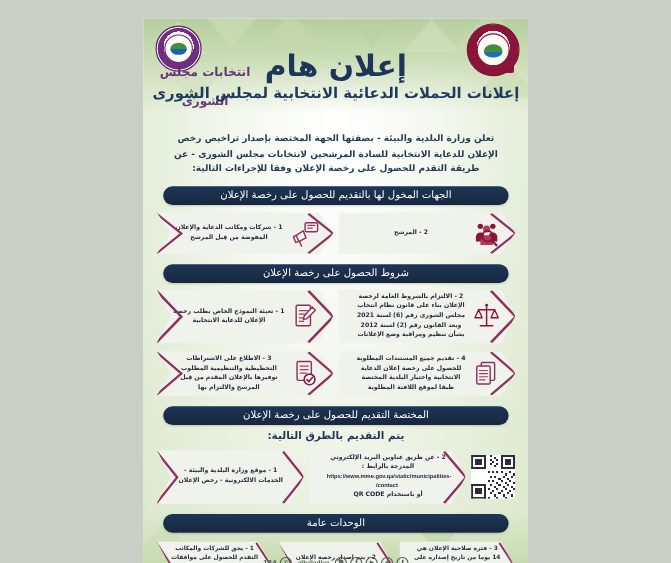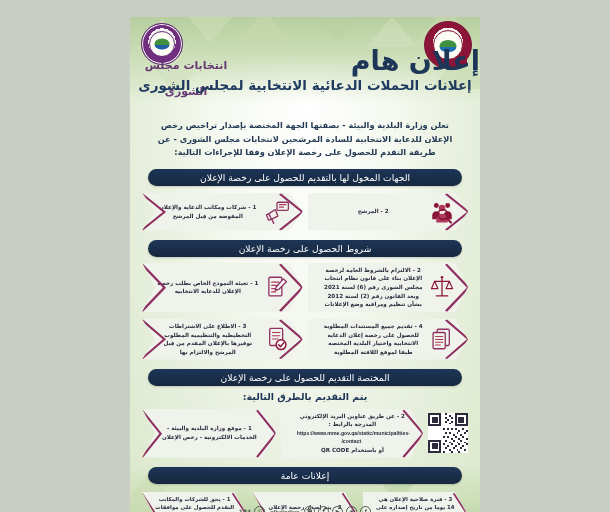--- a/index.html
+++ b/index.html
@@ -59,21 +59,21 @@
   .flagwrap{position:absolute;right:4px;top:10px;width:20px;height:34px;
     background:#8a1538;border-radius:2px;overflow:hidden;
     clip-path:polygon(0 0,100% 0,100% 100%,0 100%);z-index:-1;}
   .flagwrap:before{content:"";position:absolute;left:0;top:0;width:7px;height:100%;background:#fff;}
 
   .calli{position:absolute;left:4px;top:36px;width:104px;height:26px;
     color:#5d2a6b;font-size:11px;font-weight:700;text-align:center;
     line-height:26px;letter-spacing:.3px;opacity:.92;
     font-family:"DejaVu Sans","Liberation Sans",sans-serif;}
 
-  .h1{position:absolute;left:0;right:0;top:28px;
+  .h1{position:absolute;left:0;right:0;top:28px;text-align:center;
     font-size:27px;font-weight:700;color:#1d3557;letter-spacing:0px;}
   .h2{position:absolute;left:0;right:0;top:60px;text-align:center;
     font-size:13.5px;font-weight:700;color:#1e3a5f;}
 
   .intro{position:relative;z-index:4;margin:14px 22px 0 22px;
     font-size:8.2px;line-height:1.65;color:#243a55;text-align:center;font-weight:700;}
 
   
   .bar{position:relative;z-index:4;margin:9px 18px 0 18px;height:17px;
     background:linear-gradient(180deg,#1d3557 0%,#16283f 100%);
@@ -386,21 +386,21 @@
         <div class="bdr">
           <svg viewBox="0 0 100 40" preserveAspectRatio="none">
               <path d="M86,1 L100,20 L86,39" stroke="#8e3060" stroke-width="1.6" fill="none"></path>
               <path d="M0,1 L14,20 L0,39" stroke="#8e3060" stroke-width="1.6" fill="none"></path>
             </svg>
         </div>
         <div class="txt">1 - موقع وزارة البلدية والبيئة - الخدمات الالكترونية - رخص الإعلان</div>
       </div>
     </div>
 
-    <div class="bar">إعلانات عامة</div>
+    <div class="bar">الوحدات عامة</div>
 
     <div class="noterow">
       <div class="chev first">
         <div class="bdr">
           <svg viewBox="0 0 100 40" preserveAspectRatio="none">
               <path d="M86,1 L100,20 L86,39" stroke="#8e3060" stroke-width="1.6" fill="none"></path>
             </svg>
         </div>
         <div class="txt">3 - فترة صلاحية الإعلان هي 14 يوما من تاريخ إصداره على أن يتم إيقاف الحملات الدعائية الانتخابية يوم الخميس 2021/9/30م</div>
       </div>

